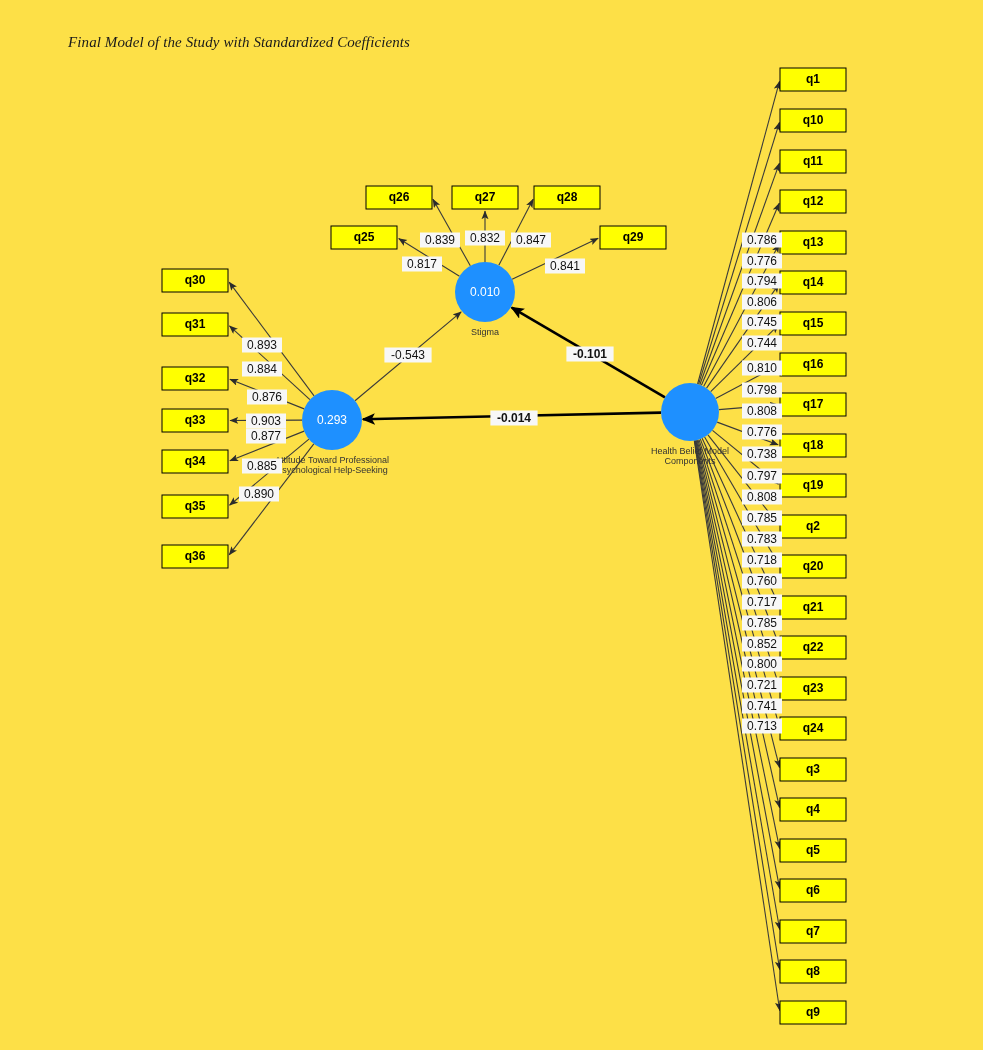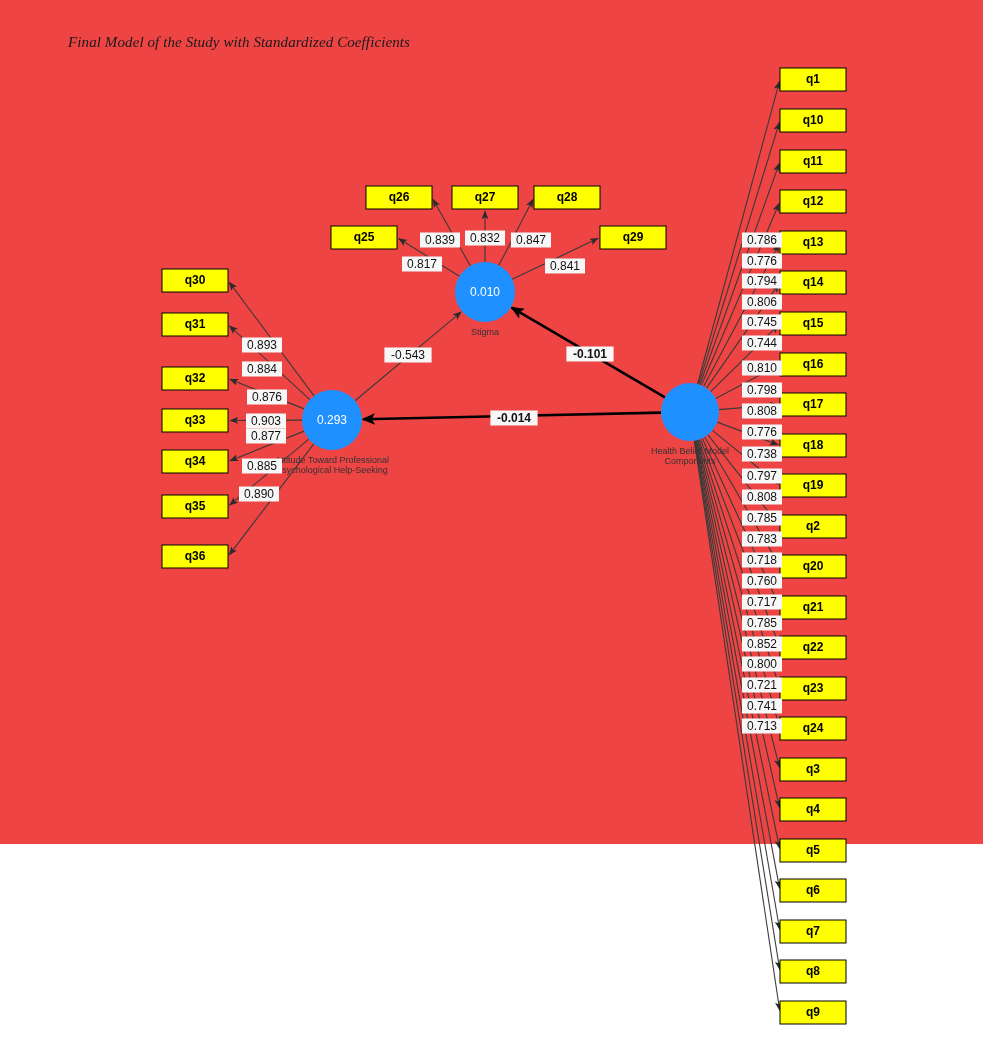--- a/index.html
+++ b/index.html
@@ -11,22 +11,22 @@
   body {
     width: 983px;
     height: 1050px;
     position: relative;
     font-family: "Liberation Sans", sans-serif;
     overflow: hidden;
   }
   #page {
     position: relative;
     width: 983px;
-    height: 844px;
-    background: #ef4444;
+    height: 1050px;
+    background: #fde047;
   }
   #figure-title {
     position: absolute;
     left: 68px;
     top: 34px;
     font-family: "Liberation Serif", serif;
     font-style: italic;
     font-size: 15px;
     color: #1a1a1a;
     letter-spacing: 0.1px;

